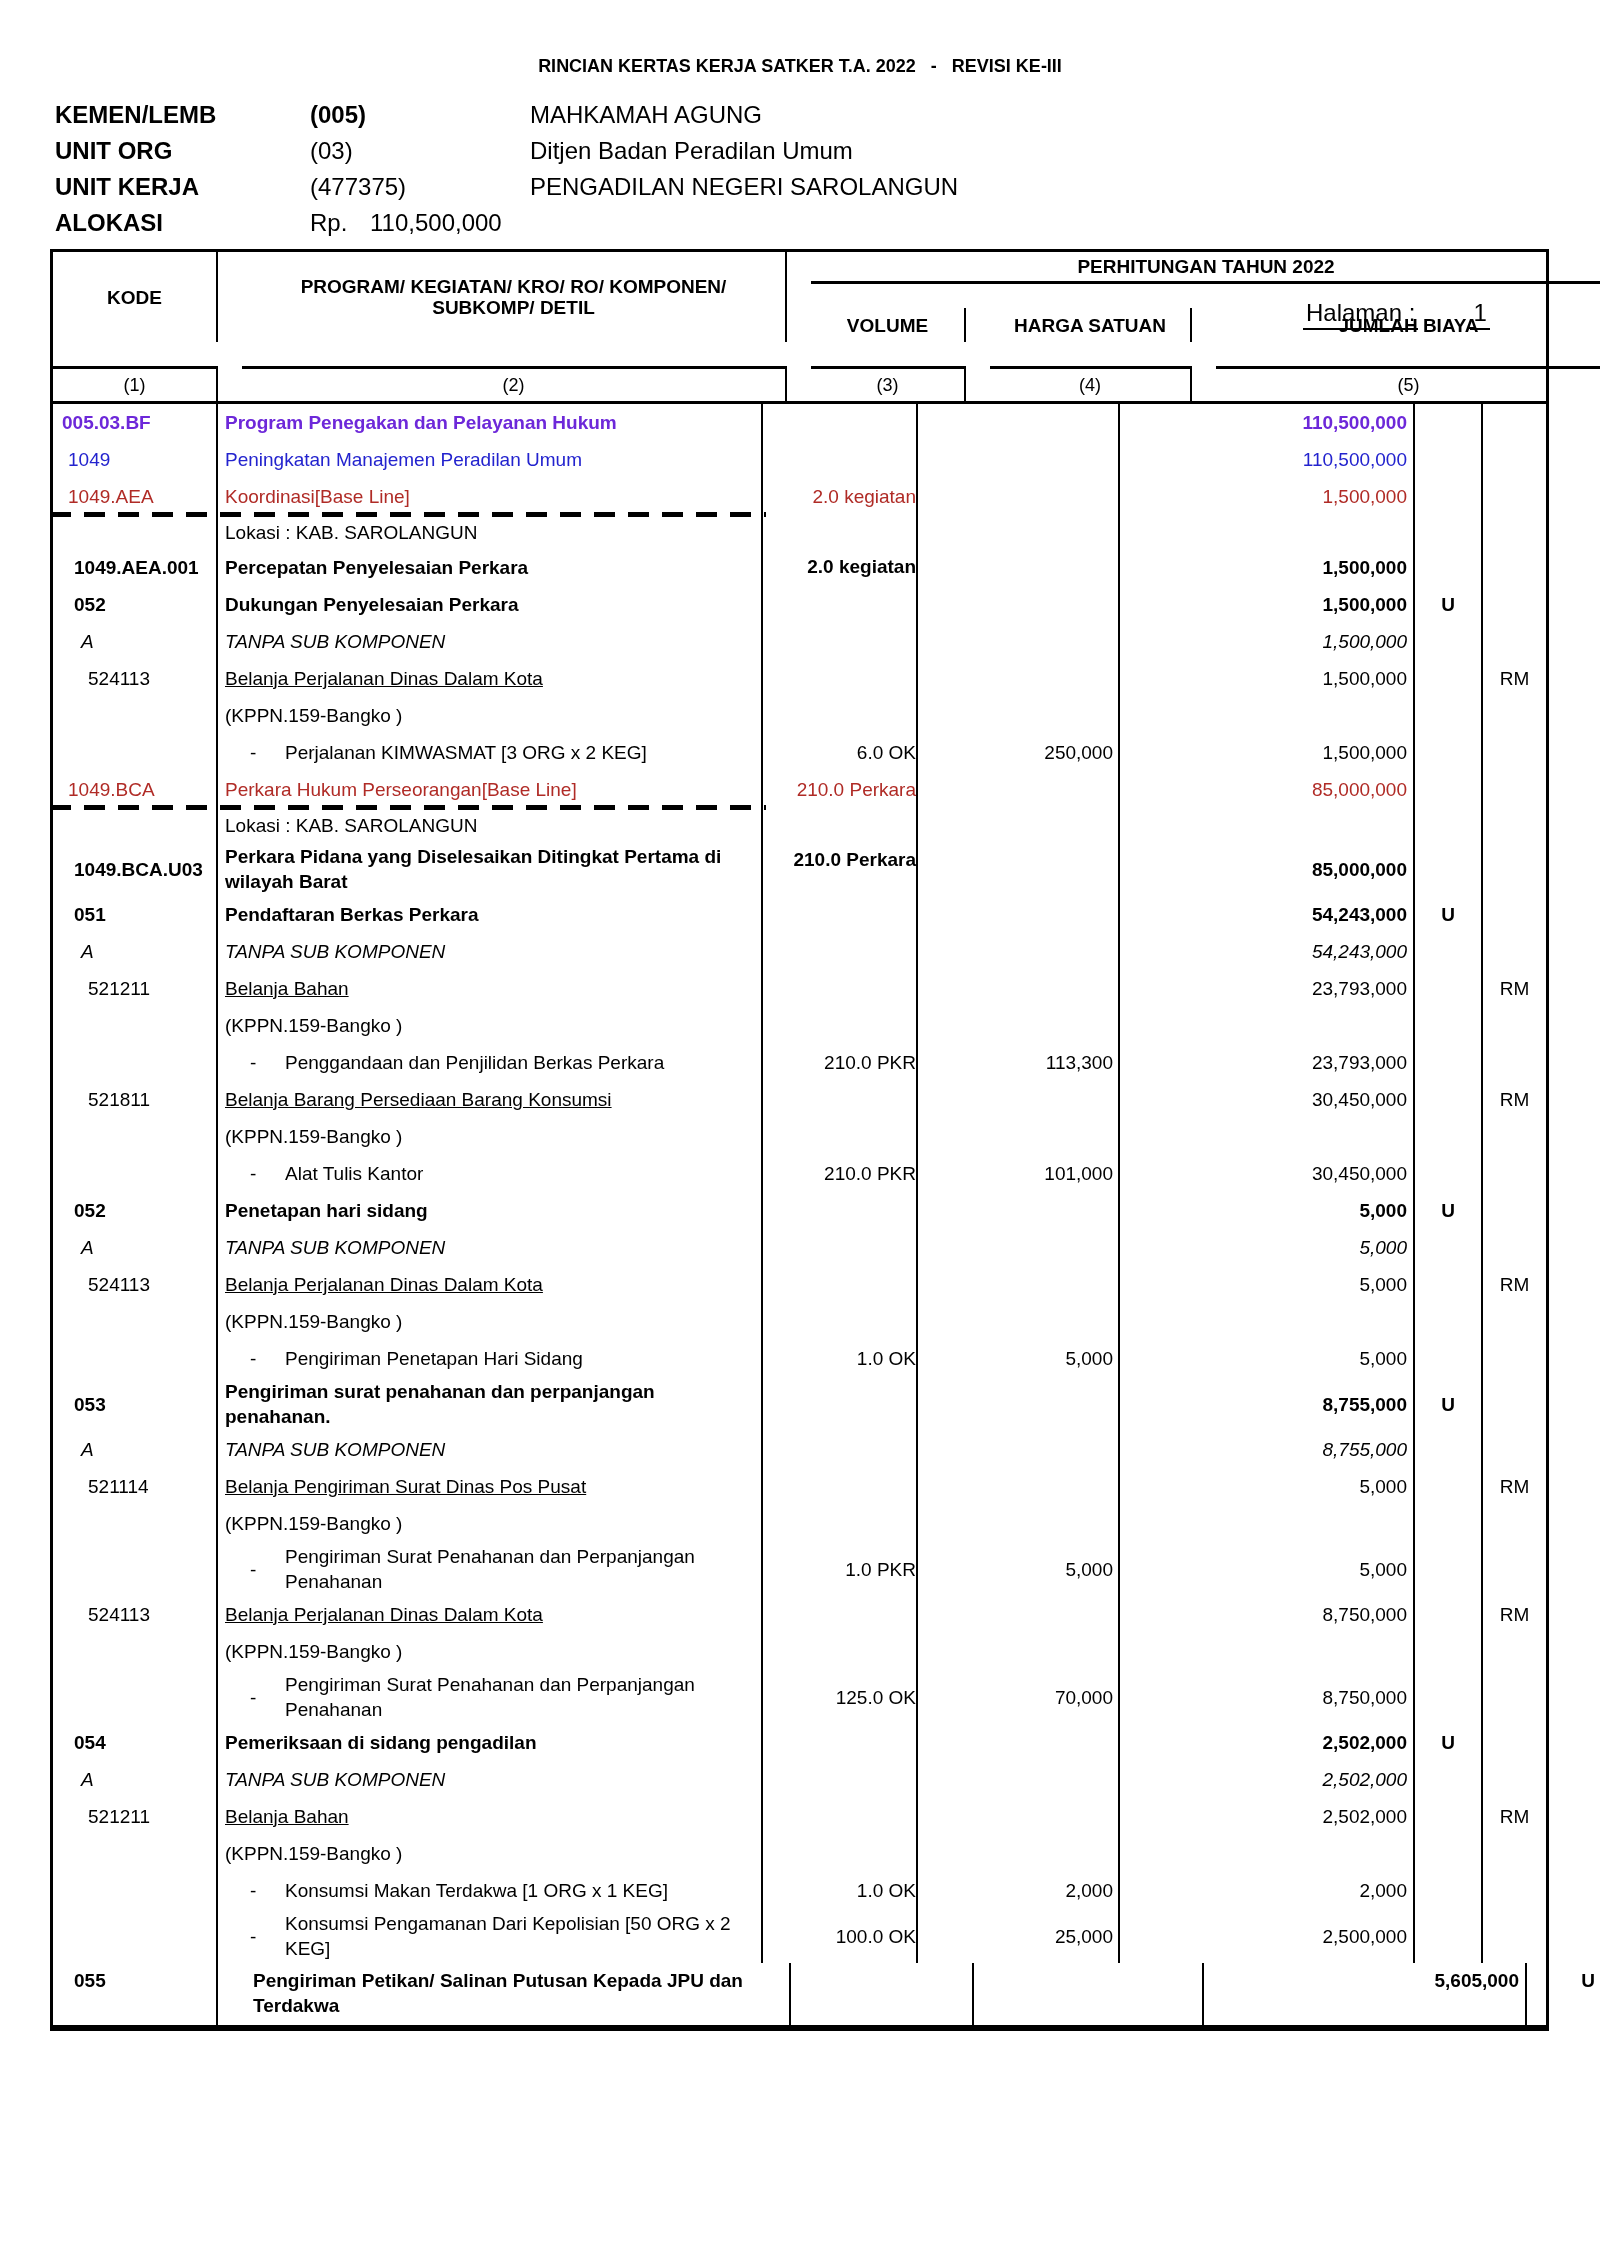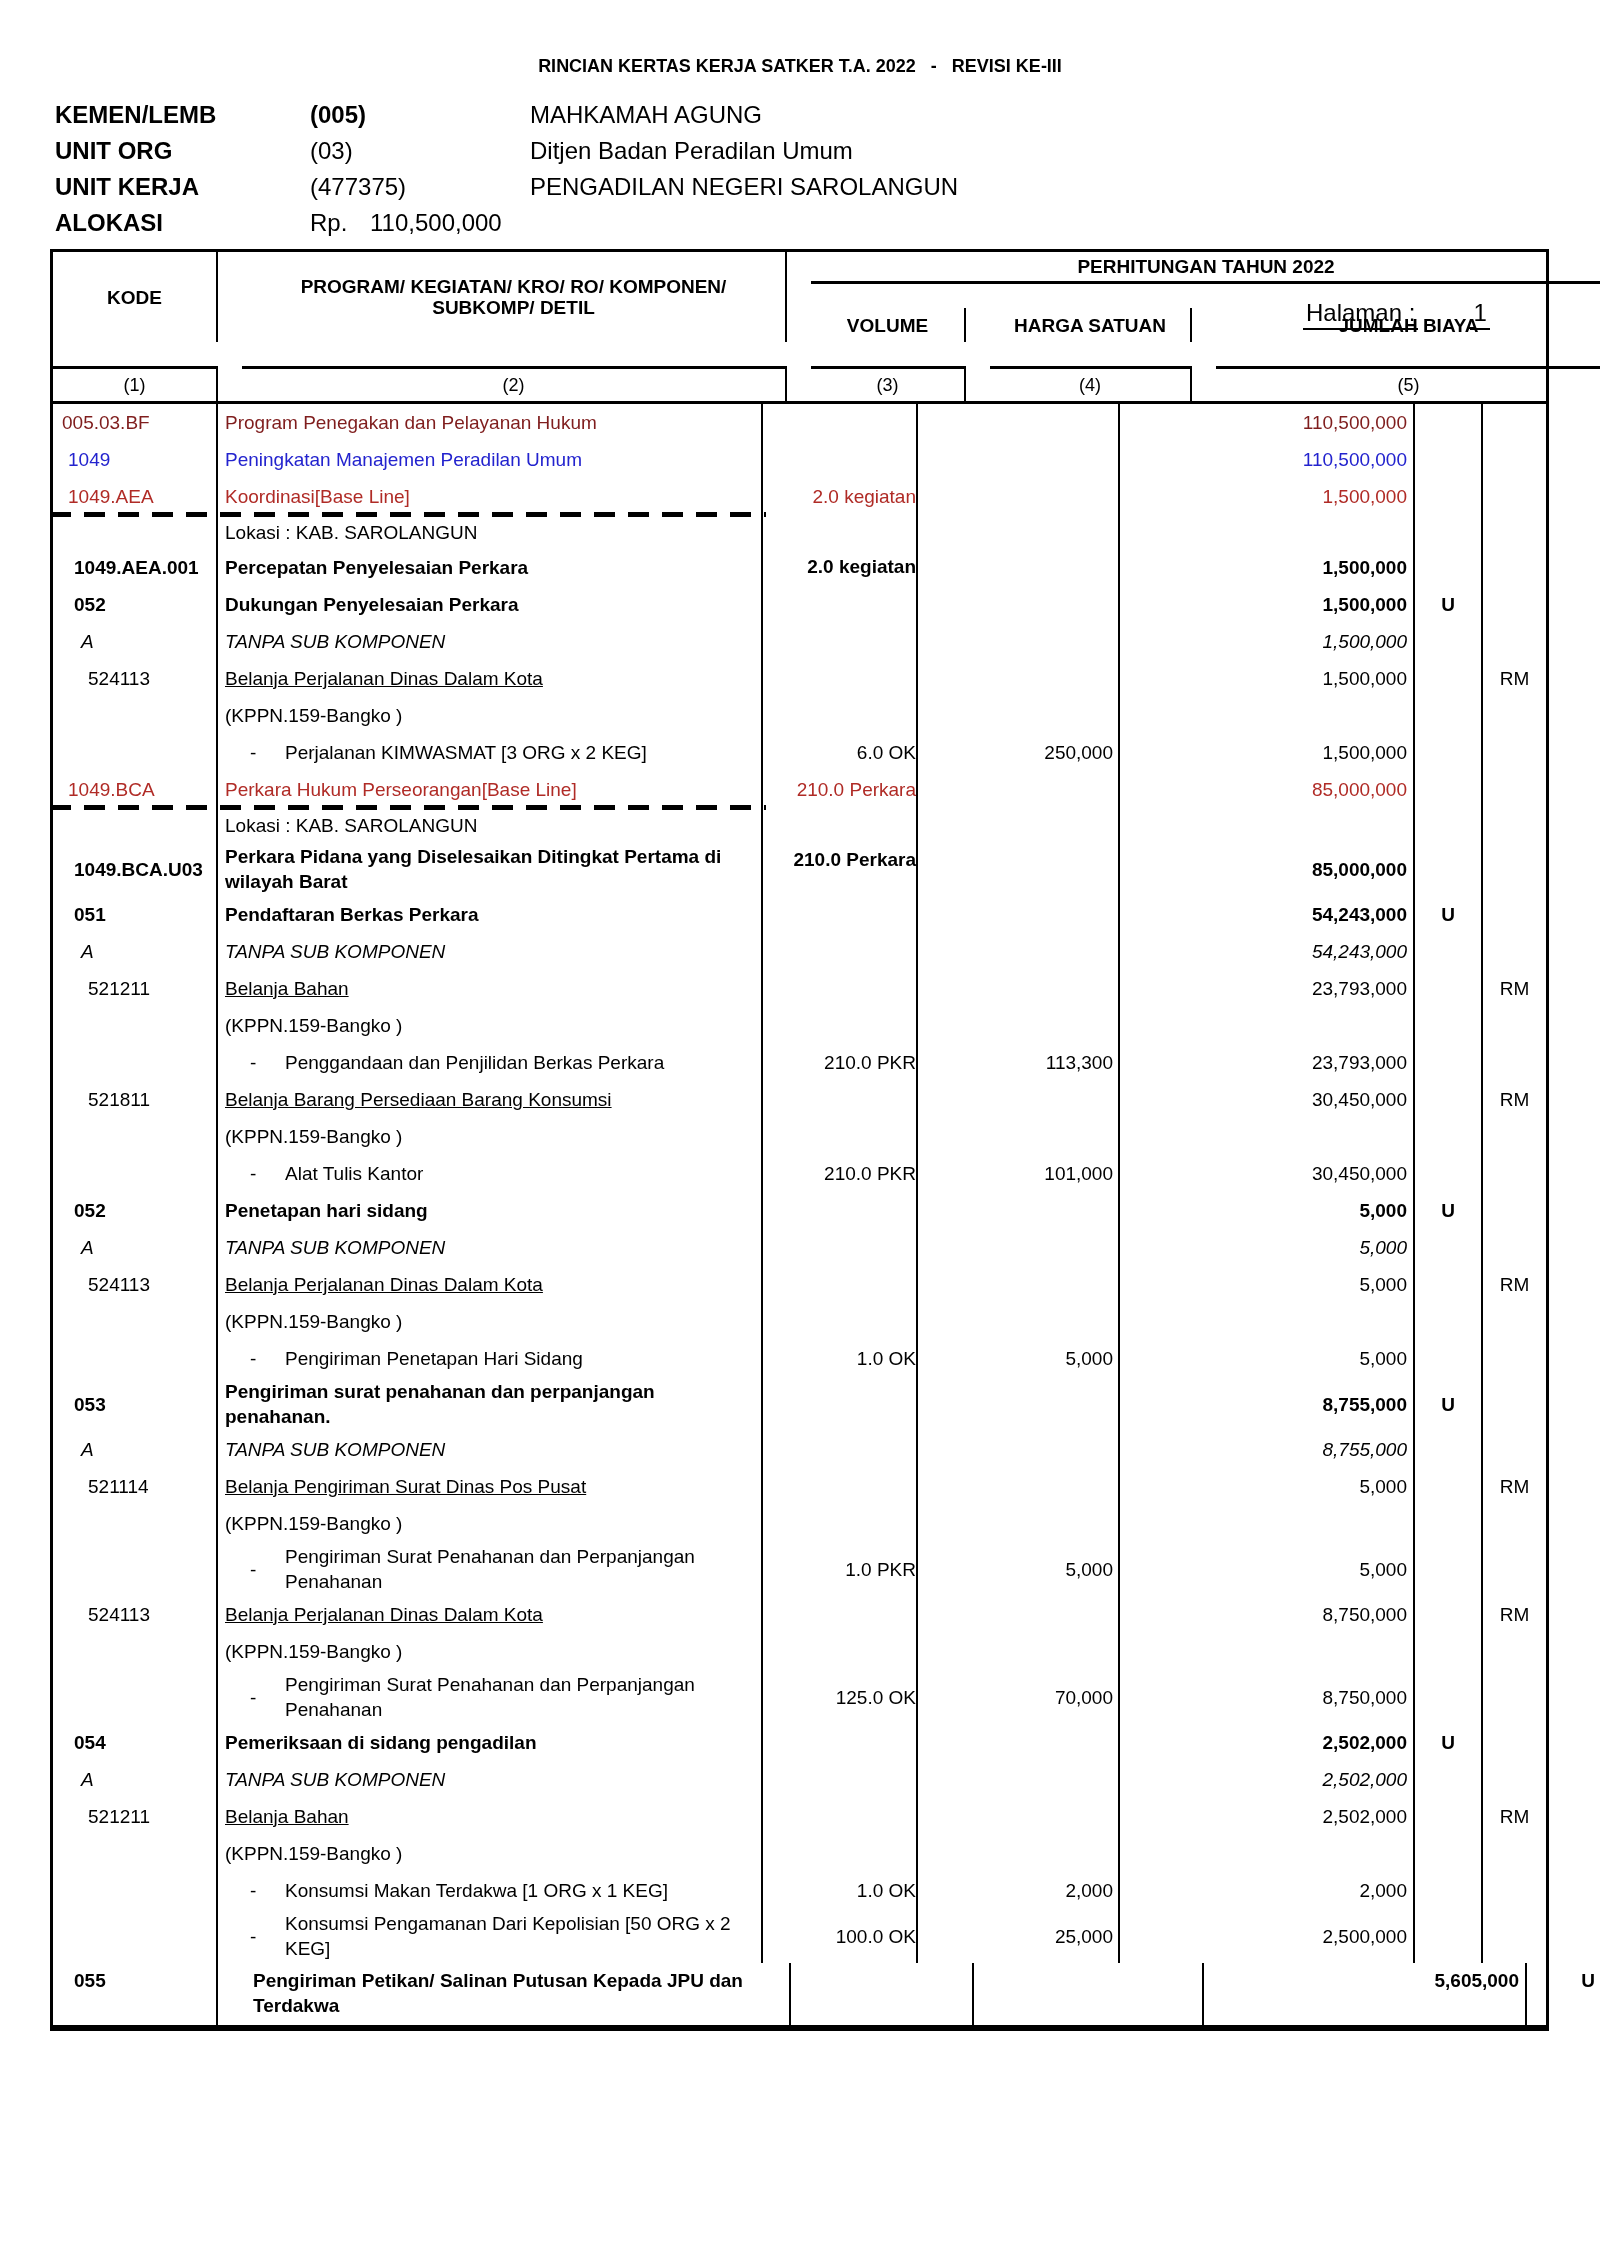--- a/index.html
+++ b/index.html
@@ -80,21 +80,21 @@
   }
   .cell-kode   { padding-left: 9px; }
   .cell-desc   { padding-left: 7px; padding-right: 6px; }
   .cell-volume { justify-content: flex-end; text-align: center; }
   .cell-harga  { justify-content: flex-end; padding-right: 5px; }
   .cell-jumlah { justify-content: flex-end; padding-right: 6px; }
   .cell-u      { justify-content: center; }
   .cell-sdcp   { justify-content: center; border-right: none; align-items: center; }
 
   
-  .row-program  { color: #7f1d1d; }
+  .row-program  { color: #6d28d9; font-weight: bold; }
   .row-kegiatan { color: #2323CE; }
   .row-kro      { color: #B02B26; }
   .row-ro .cell, .row-komponen .cell { font-weight: bold; }
   .row-sub .cell { font-style: italic; }
   .row-akun .desc-text { text-decoration: underline; }
   .row-lokasi { min-height: 34px; }
 
   .row-kegiatan .cell-kode, .row-kro .cell-kode { padding-left: 15px; }
   .row-ro .cell-kode, .row-komponen .cell-kode  { padding-left: 21px; }
   .row-sub .cell-kode  { padding-left: 28px; }

